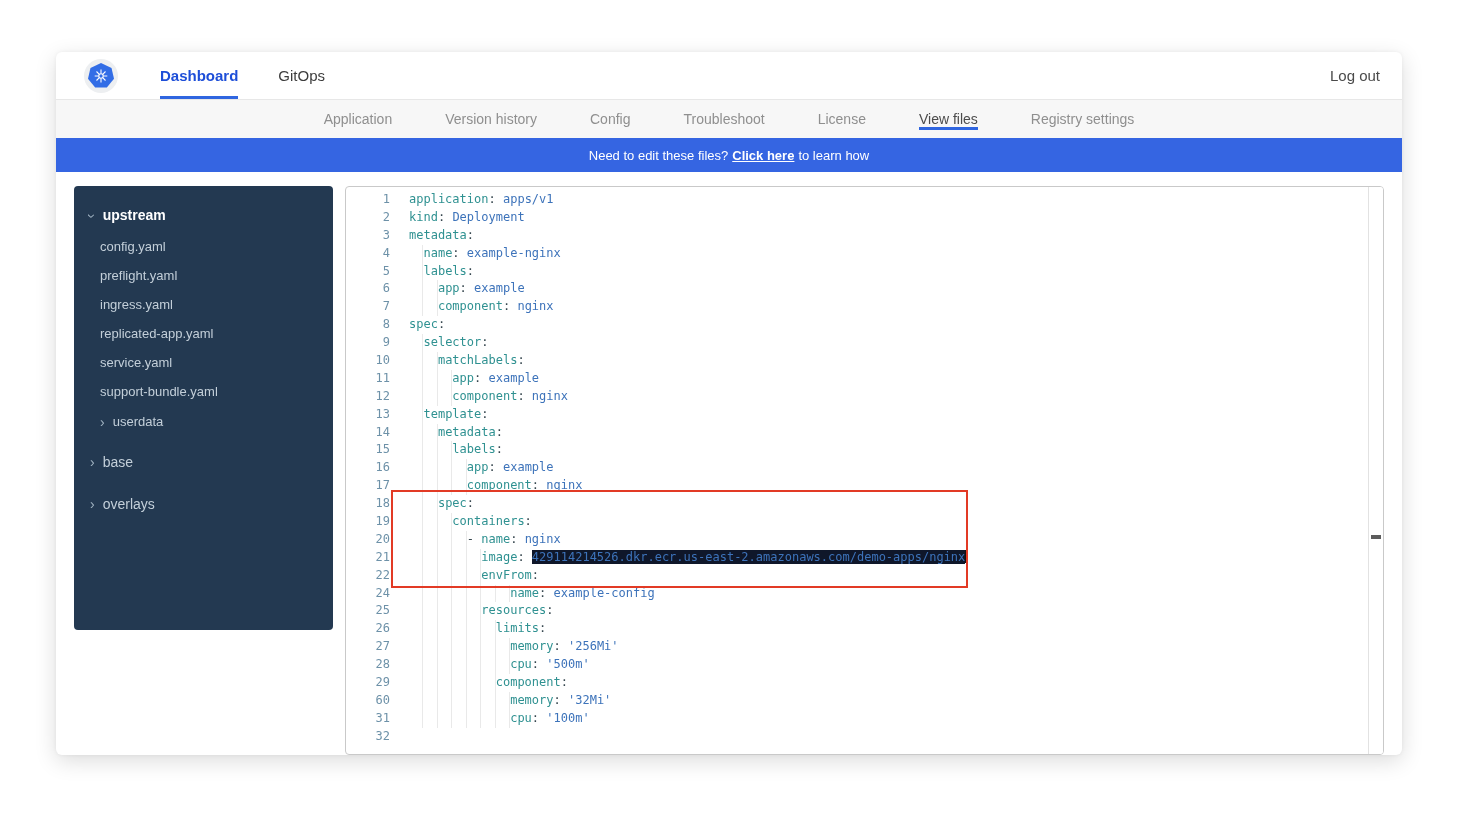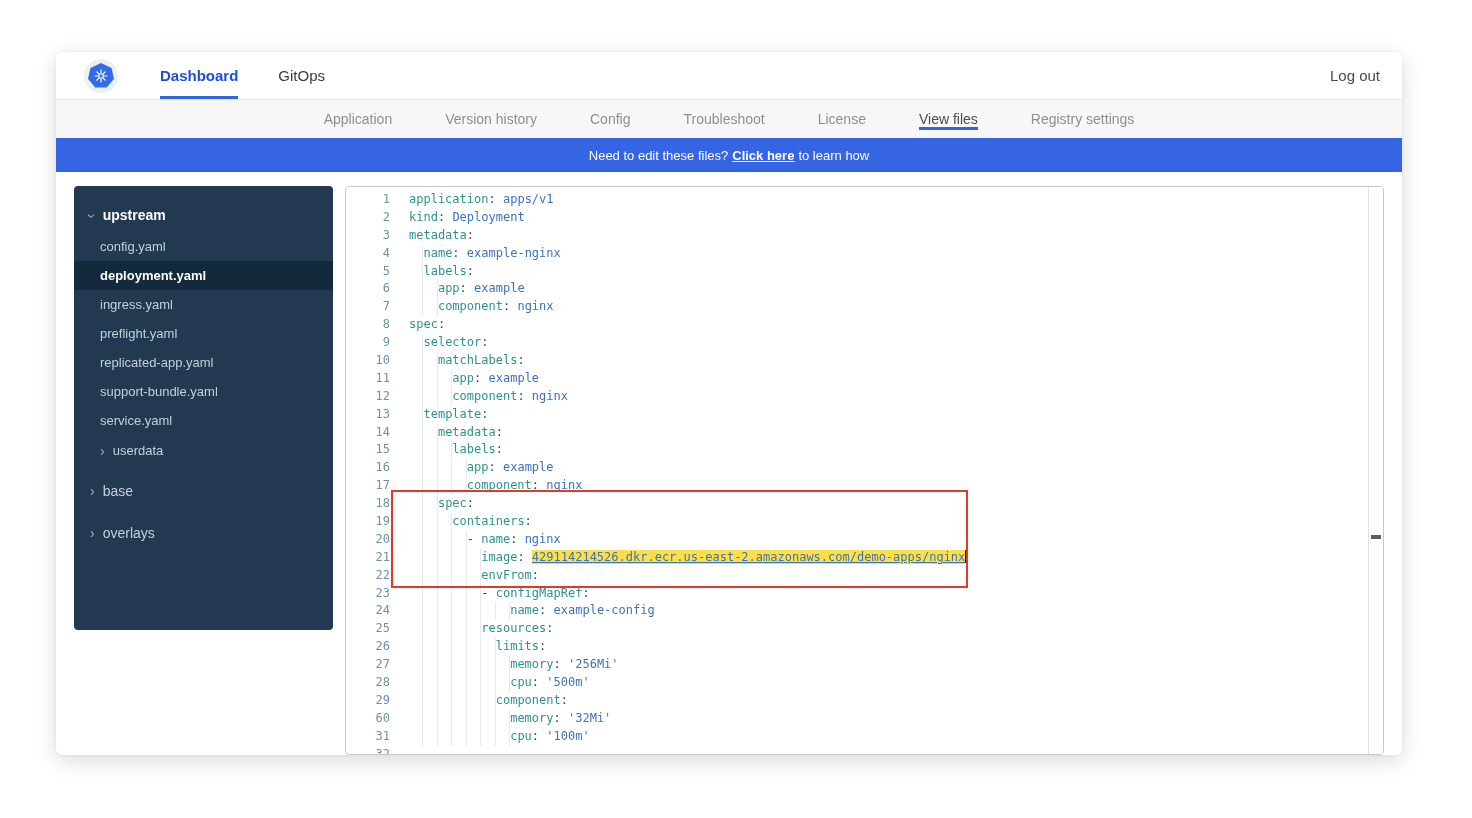--- a/index.html
+++ b/index.html
@@ -59,21 +59,21 @@
 
   
   .editor { flex:1 1 auto; position:relative; border:1px solid #c9c9c9; border-radius:4px;
     background:#fff; height:569px; overflow:hidden; }
   .code { padding-top:4px; font-family:"DejaVu Sans Mono", monospace; font-size:12px; }
   .cline { display:flex; height:17.9px; line-height:17.9px; position:relative; }
   .gutter { flex:0 0 44px; text-align:right; color:#6d91a8; user-select:none; }
   .ctext { padding-left:19px; white-space:pre; position:relative; z-index:2; }
   .guide { position:absolute; top:0; bottom:0; width:1px; background:#e9e9e9; z-index:1; }
   .ykey { color:#2f9191; } .ypunc { color:#37474f; } .yval { color:#3d73ba; }
-  .ysel { background:#fde047;text-decoration:underline; }
+  .ysel { background:#0f172a; }
   .cursor { display:inline-block; width:2px; height:13px; background:#101010;
     vertical-align:-2px; }
 
   .redbox { position:absolute; left:45px; top:303px; width:577px; height:98px;
     border:2px solid #e23a25; z-index:6; pointer-events:none; }
 
   .scrolltrack { position:absolute; top:0; bottom:0; right:0; width:15px;
     border-left:1px solid #e2e2e2; background:#fff; z-index:4; }
   .scrollmark { position:absolute; left:2px; right:2px; top:348px; height:4px; background:#5c5c5c; }
 </style>
@@ -127,37 +127,34 @@
 
   <div class="content">
     <div class="tree" id="file-tree">
         <div class="tree-item tree-folder0 expanded">
           <span class="chev down">›</span>
           <span>upstream</span>
         </div>
         <div class="tree-item tree-file">
           <span>config.yaml</span>
         </div>
-        <div class="tree-item tree-file selected">
-          <span>deployment.yaml</span>
+        <div class="tree-item tree-file">
+          <span>preflight.yaml</span>
         </div>
         <div class="tree-item tree-file">
           <span>ingress.yaml</span>
         </div>
         <div class="tree-item tree-file">
-          <span>preflight.yaml</span>
-        </div>
-        <div class="tree-item tree-file">
           <span>replicated-app.yaml</span>
         </div>
         <div class="tree-item tree-file">
+          <span>service.yaml</span>
+        </div>
+        <div class="tree-item tree-file">
           <span>support-bundle.yaml</span>
-        </div>
-        <div class="tree-item tree-file">
-          <span>service.yaml</span>
         </div>
         <div class="tree-item tree-folder1">
           <span class="chev">›</span>
           <span>userdata</span>
         </div>
         <div class="tree-item tree-folder0 collapsed">
           <span class="chev">›</span>
           <span>base</span>
         </div>
         <div class="tree-item tree-folder0 collapsed">
@@ -296,29 +293,20 @@
             <div class="ctext">          <span class="ykey">image</span><span class="ypunc">:</span> <span class="yval ysel">429114214526.dkr.ecr.us-east-2.amazonaws.com/demo-apps/nginx</span><span class="cursor"></span></div>
           </div>
           <div class="cline">
             <div class="guide" style="left: 76.451px;"></div>
             <div class="guide" style="left: 90.902px;"></div>
             <div class="guide" style="left: 105.353px;"></div>
             <div class="guide" style="left: 119.804px;"></div>
             <div class="guide" style="left: 134.255px;"></div>
             <div class="gutter">22</div>
             <div class="ctext">          <span class="ykey">envFrom</span><span class="ypunc">:</span></div>
-          </div>
-          <div class="cline">
-            <div class="guide" style="left: 76.451px;"></div>
-            <div class="guide" style="left: 90.902px;"></div>
-            <div class="guide" style="left: 105.353px;"></div>
-            <div class="guide" style="left: 119.804px;"></div>
-            <div class="guide" style="left: 134.255px;"></div>
-            <div class="gutter">23</div>
-            <div class="ctext">          <span class="ypunc">- </span><span class="ykey">configMapRef</span><span class="ypunc">:</span></div>
           </div>
           <div class="cline">
             <div class="guide" style="left: 76.451px;"></div>
             <div class="guide" style="left: 90.902px;"></div>
             <div class="guide" style="left: 105.353px;"></div>
             <div class="guide" style="left: 119.804px;"></div>
             <div class="guide" style="left: 134.255px;"></div>
             <div class="guide" style="left: 148.706px;"></div>
             <div class="guide" style="left: 163.157px;"></div>
             <div class="gutter">24</div>

